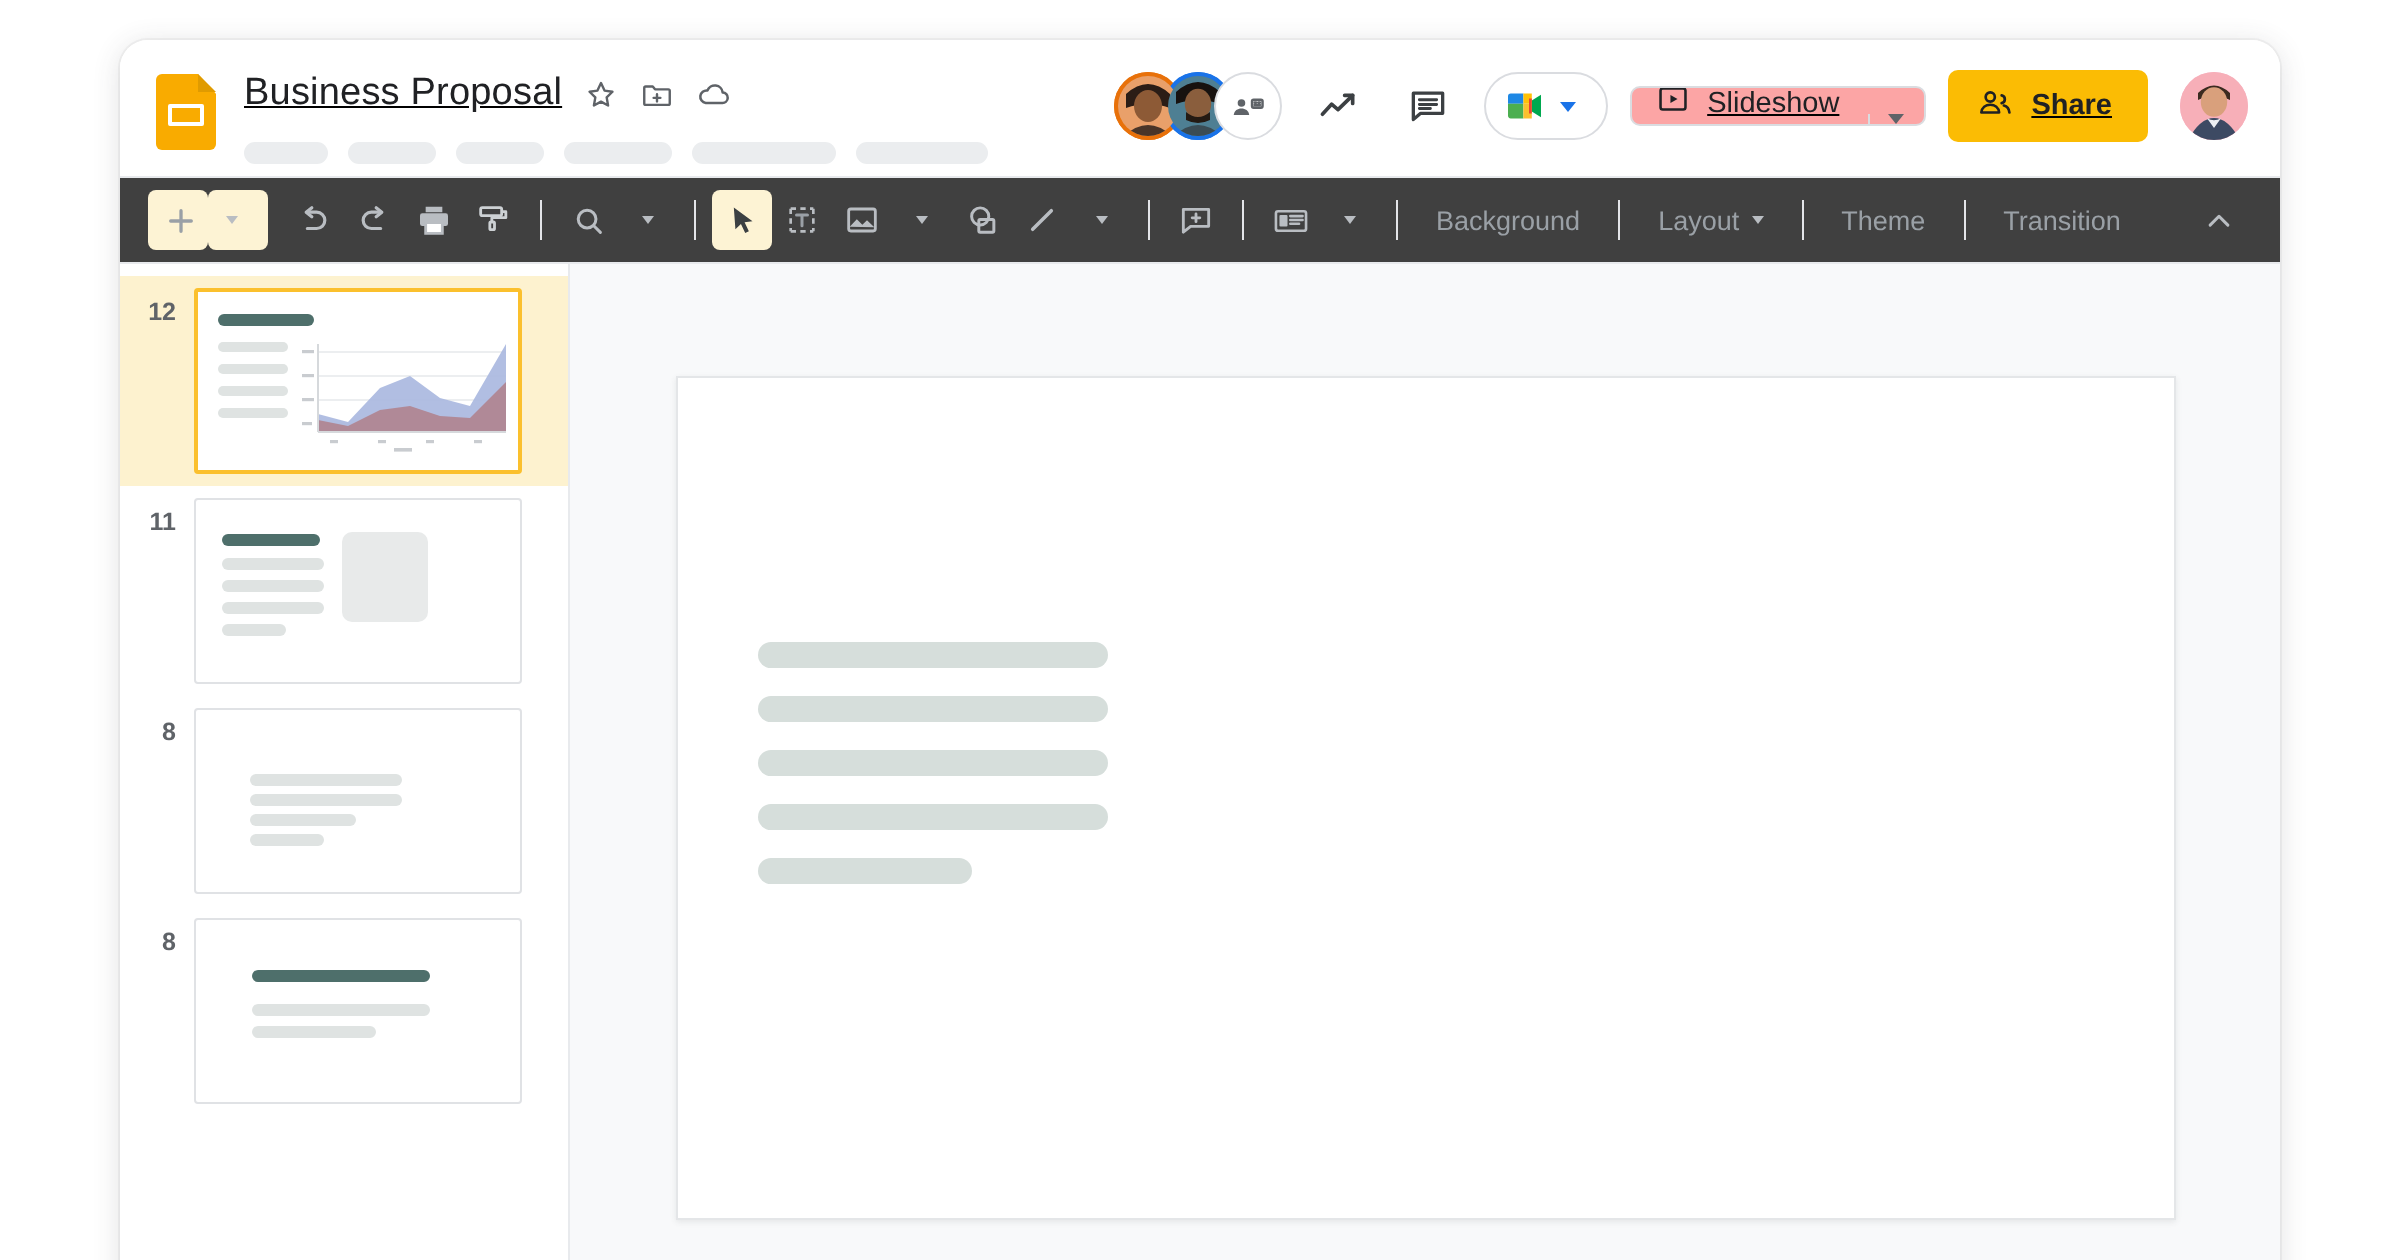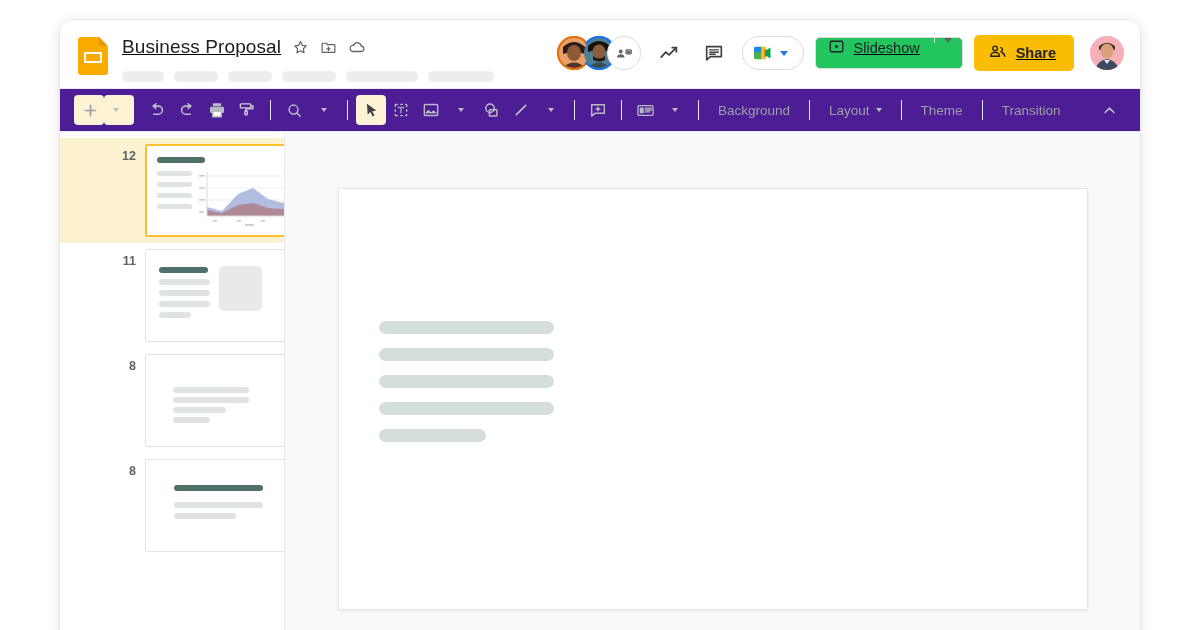--- a/index.html
+++ b/index.html
@@ -102,23 +102,23 @@
     border-left: 4px solid transparent; border-right: 4px solid transparent;
     border-top: 5px solid #1A73E8;
   }
   .caret-gray {
     width: 0; height: 0;
     border-left: 4px solid transparent; border-right: 4px solid transparent;
     border-top: 5px solid #5f6368;
   }
 
   .slideshow-group {
-    display: flex; align-items: flex-start; height: 32px;
+    display: flex; align-items: flex-end; height: 20px;
     border: 1px solid #dadce0; border-radius: 5px; overflow: hidden;
-    background: #22c55e;
+    background: #fca5a5;
   }
   .slideshow-main {
     display: flex; align-items: center; gap: 9px;
     padding: 0 14px 0 12px; color: #202124; font-size: 14.5px;
     white-space: nowrap;
   }
   .slideshow-caret {
     width: 28px; display: flex; align-items: center; justify-content: center;
     border-left: 1px solid #dadce0;
   }
@@ -135,21 +135,21 @@
     margin-left: 5px; flex: 0 0 auto;
   }
 
   
   .toolbar {
     height: 44px;
     display: flex; align-items: center;
     padding: 0 16px 0 14px;
     border-top: 1px solid #e8eaed;
     border-bottom: 1px solid #e8eaed;
-    background: #4c1d95;
+    background: #404040;
   }
   .tb-item {
     height: 30px; min-width: 30px;
     display: flex; align-items: center; justify-content: center;
     color: #b9bdc2; border-radius: 4px; padding: 0 4px;
   }
   .tb-item.active-bg { background: #fdf3d4; }
   .tb-item.dark { color: #5f6368; }
   .tb-caret {
     width: 0; height: 0;
@@ -174,21 +174,21 @@
     overflow: hidden;
   }
   .thumb-row {
     display: flex; align-items: flex-start; gap: 9px;
     padding: 6px 10px 6px 10px; position: relative;
   }
   .thumb-row.selected { background: #fdf2cf; }
   .thumb-num {
     width: 18px; text-align: right;
     font-size: 12.5px; color: #5f6368; font-weight: 600;
-    padding-top: 5px; flex: 0 0 auto; margin-left: 48px;
+    padding-top: 5px; flex: 0 0 auto;
   }
   .thumb {
     width: 164px; height: 93px;
     background: #fff; border: 1px solid #e0e2e5; border-radius: 2px;
     position: relative; overflow: hidden; flex: 0 0 auto;
   }
   .thumb-row.selected .thumb { border: 2px solid #fbc02d; }
   .tl { position: absolute; border-radius: 3px; background: #dfe3e2; }
   .tl.title { background: #4e6f6b; height: 6px; border-radius: 3px; }
   .tl.box { background: #e8eaea; border-radius: 5px; }

